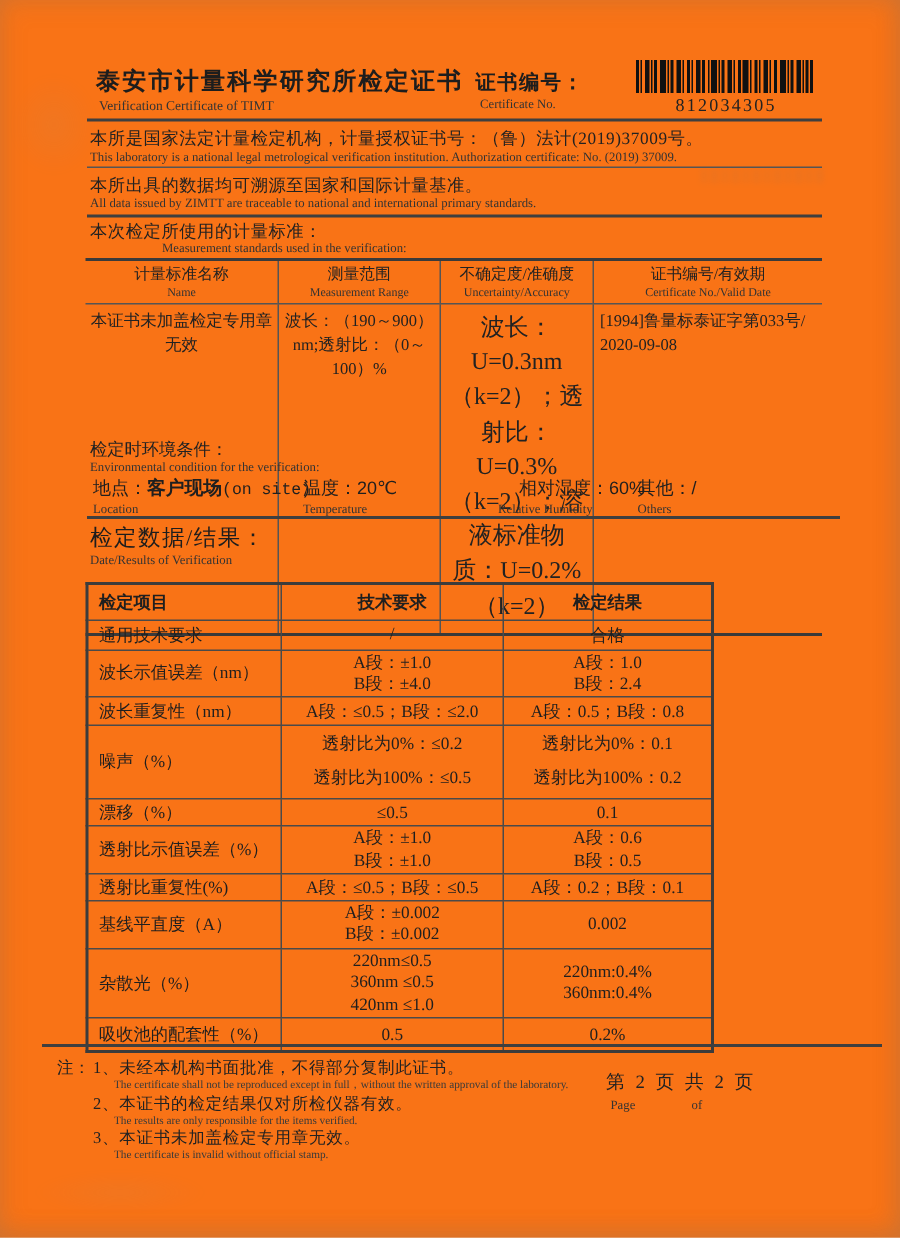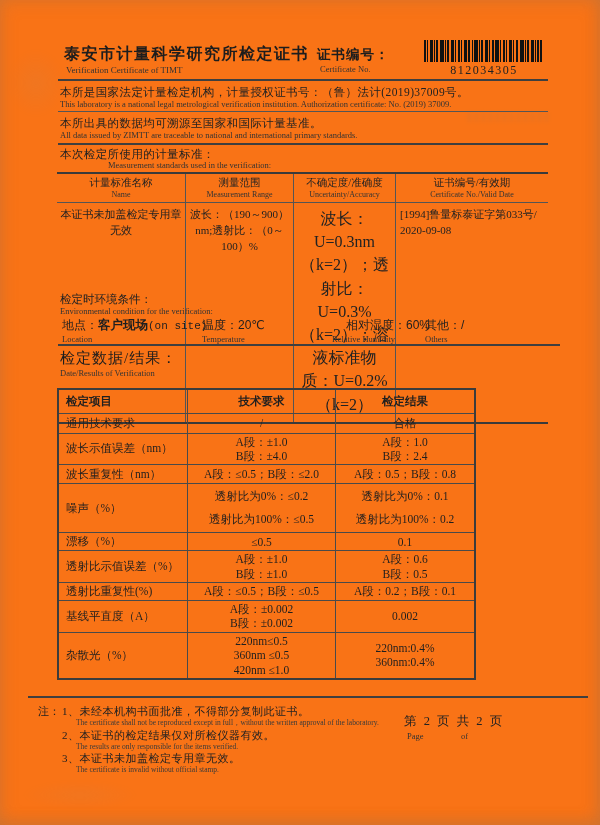--- a/index.html
+++ b/index.html
@@ -264,20 +264,25 @@
         <td class="c-res">0.002</td>
       </tr>
       <tr style="height:37px;">
         <td class="c-item">杂散光（%）</td>
         <td class="c-req ml">220nm≤0.5
 360nm ≤0.5
 420nm ≤1.0</td>
         <td class="c-res ml">220nm:0.4%
 360nm:0.4%</td>
       </tr>
+      <tr style="height:23px;">
+        <td class="c-item">吸收池的配套性（%）</td>
+        <td class="c-req">0.5</td>
+        <td class="c-res">0.2%</td>
+      </tr>
     </tbody>
       </table>
   </div>
 
   <div class="rule" style="left:28px;top:696px;width:560px;"></div>
 
   <div class="abs note-prefix">注：</div>
   <div class="abs note-zh" style="top:704px;">1、未经本机构书面批准，不得部分复制此证书。</div>
   <div class="abs note-en" style="top:718px;">The certificate shall not be reproduced except in full，without the written approval of the laboratory.</div>
   <div class="abs note-zh" style="top:728px;">2、本证书的检定结果仅对所检仪器有效。</div>

